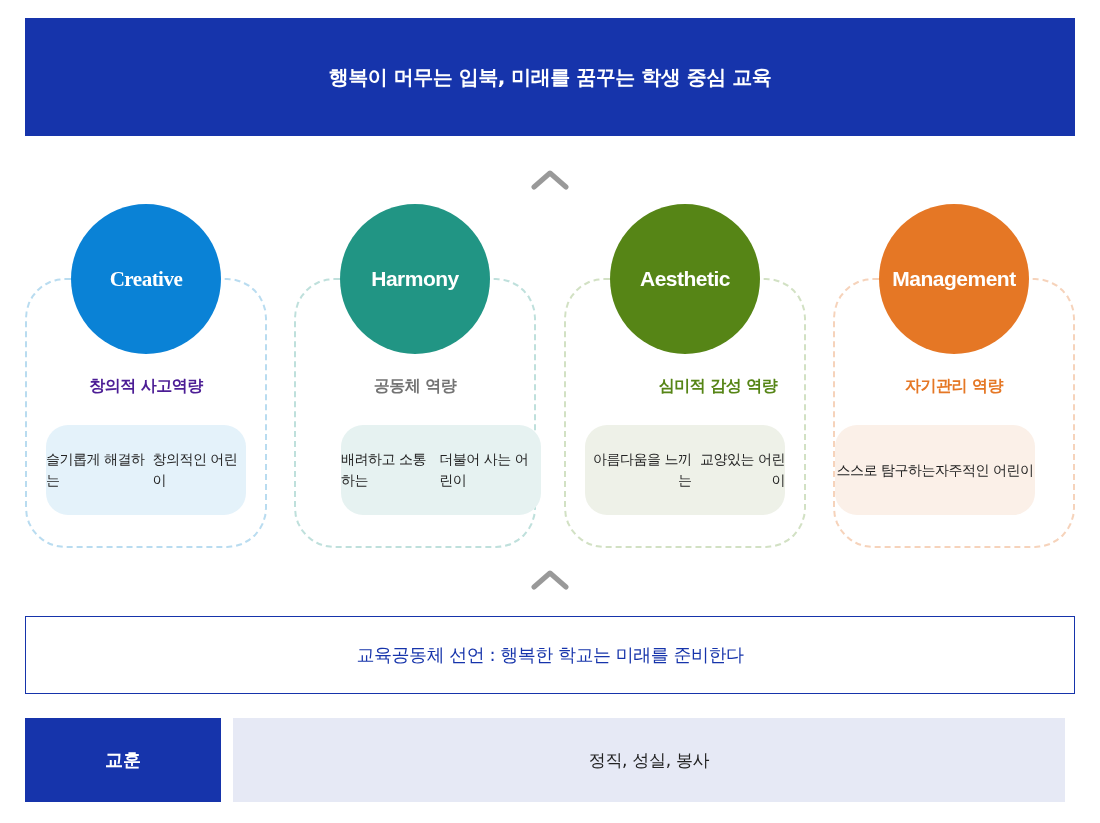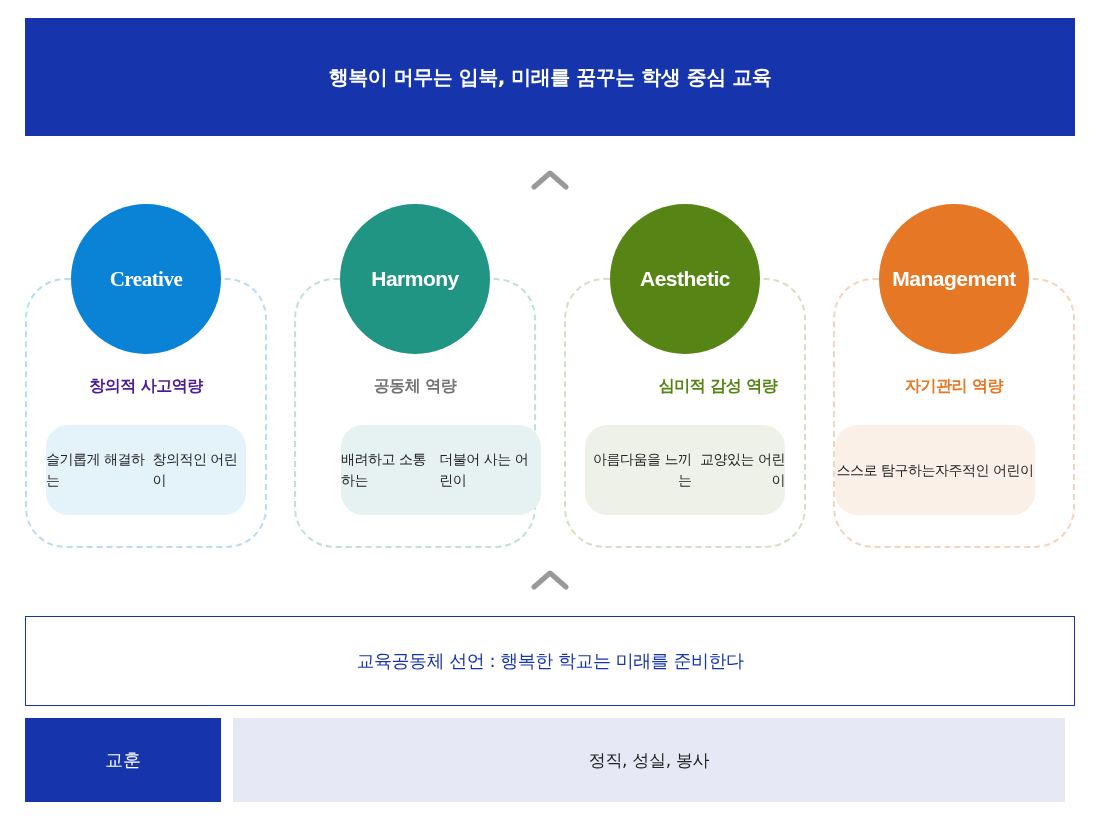--- a/index.html
+++ b/index.html
@@ -32,31 +32,31 @@
       position: absolute; top: 376px; width: 242px; text-align: center;
       font-size: 16px; font-weight: bold; letter-spacing: -0.5px;
     }
     .desc {
       position: absolute; top: 425px; width: 200px; height: 90px; border-radius: 22px;
       display: flex; flex-direction: row; align-items: center; justify-content: center;
       font-size: 14px; color: #222; line-height: 21px; letter-spacing: -0.5px;
     }
 
     .declaration {
-      position: absolute; left: 25px; top: 616px; width: 1050px; height: 90px;
+      position: absolute; left: 25px; top: 616px; width: 1050px; height: 78px;
       border: 1.5px solid #1634ab;
       display: flex; align-items: center; justify-content: center;
       color: #1634ab; font-size: 18px; letter-spacing: -0.5px;
     }
 
     .motto-label {
       position: absolute; left: 25px; top: 718px; width: 196px; height: 84px;
       background: #1634ab; color: #fff;
       display: flex; align-items: center; justify-content: center;
-      font-size: 18px; font-weight: normal;
+      font-size: 18px; font-weight: bold;
     }
     .motto-value {
       position: absolute; left: 233px; top: 718px; width: 832px; height: 84px;
       background: #e6e9f5; color: #222;
       display: flex; align-items: center; justify-content: center;
       font-size: 17px; letter-spacing: -0.3px;
     }
   </style>
 </head>
 <body>

